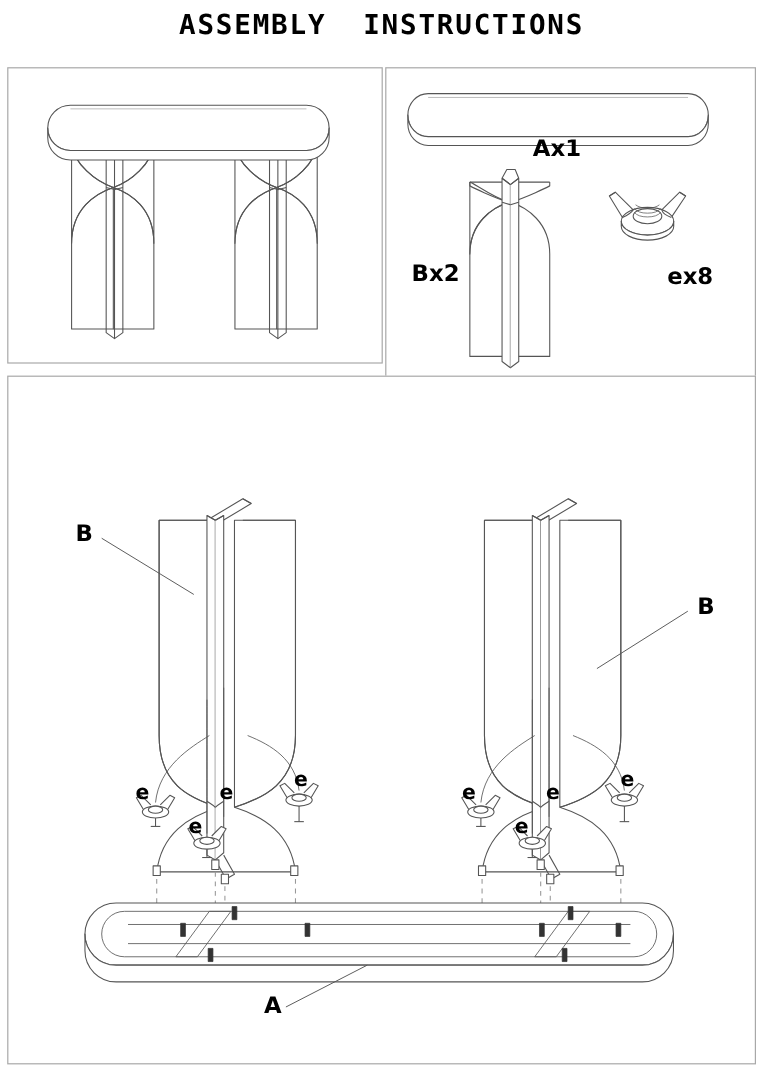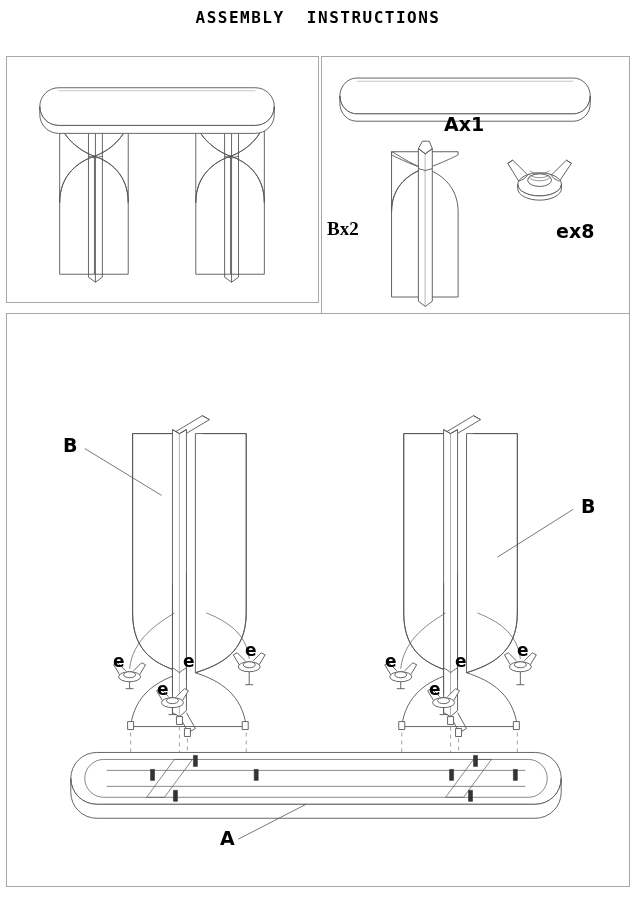--- a/index.html
+++ b/index.html
@@ -20,21 +20,21 @@
     height: 900px;
     background: #ffffff;
   }
   #title {
     position: absolute;
     left: 0;
     top: 8px;
     width: 636px;
     text-align: center;
     font-family: "DejaVu Sans Mono", monospace;
-    font-size: 16px;
+    font-size: 23px;
     font-weight: bold;
     letter-spacing: 1.5px;
     color: #000000;
     white-space: pre;
   }
   .panel {
     position: absolute;
     border: 1px solid #a8a8a8;
     background: #ffffff;
     box-sizing: border-box;
@@ -165,21 +165,21 @@
           <path d="M 208,111 A 12,6 0 0 0 230,111" stroke-width="0.6"></path>
           <path d="M 209,108 A 12,6 0 0 0 229,108" stroke-width="0.6"></path>
 
           <path d="M 198,118 C 203,116 205,115 207,112"></path>
           <path d="M 239,118 C 234,116 232,115 231,112"></path>
         </g>
       </g>
     </svg>
 
     <div class="lbl lbl-part" style="left:122px; top:58px;">Ax1</div>
-    <div class="lbl lbl-part" style="left:5px; top:162px;font-family:Liberation Serif, serif;">Bx2</div>
+    <div class="lbl lbl-part" style="left:21px; top:162px;">Bx2</div>
     <div class="lbl lbl-part" style="left:220px; top:165px;margin-left:14px;">ex8</div>
   </div>
 
   <div class="panel" id="panel-steps">
     <svg class="svg-layer" viewBox="0 0 624 574" preserveAspectRatio="none">
       <g fill="none" stroke="#555555" stroke-width="0.9" stroke-linejoin="round">
 
         <g>
 
           <path d="M 126,120 L 126,300 C 126,340 150,352 176,360 L 176,120 Z" fill="#ffffff"></path>

